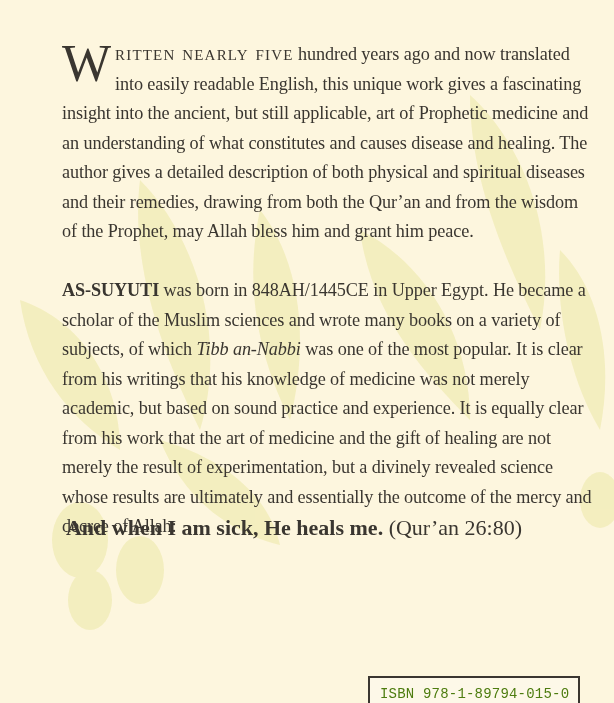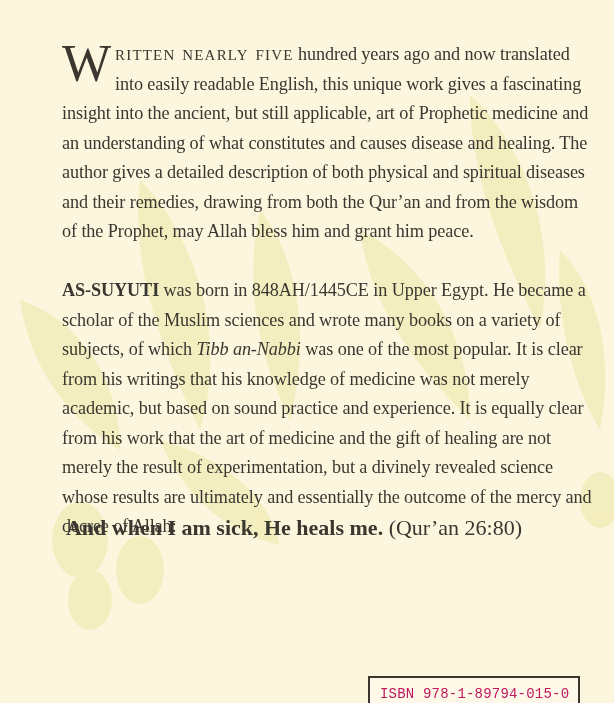--- a/index.html
+++ b/index.html
@@ -24,21 +24,21 @@
   .quote {
     position: absolute; top: 515px; left: 0; width: 588px; text-align: center;
     font-size: 22px; z-index: 1;
   }
   .isbn {
     position: absolute; left: 368px; top: 676px; width: 212px; height: 40px;
     border: 2px solid #3a3630; background: #fdf8e8; z-index: 2; box-sizing: border-box;
   }
   .isbn span {
     display: block; font-family: "Liberation Mono", "DejaVu Sans Mono", monospace;
-    font-size: 14px; color: #be185d; padding: 8px 0 0 10px; letter-spacing: 0.2px;
+    font-size: 14px; color: #4d7c0f; padding: 8px 0 0 10px; letter-spacing: 0.2px;
   }
 </style>
 </head>
 <body>
 
 <svg class="bg" width="614" height="703" viewBox="0 0 614 703">
   <g fill="#ece8a6" opacity="0.55">
     <path d="M470 95 C520 140 560 230 540 330 C505 260 470 180 470 95 Z"></path>
     <path d="M140 180 C190 230 230 330 200 430 C160 350 130 260 140 180 Z"></path>
     <path d="M260 210 C300 260 310 340 290 420 C255 350 245 280 260 210 Z"></path>

